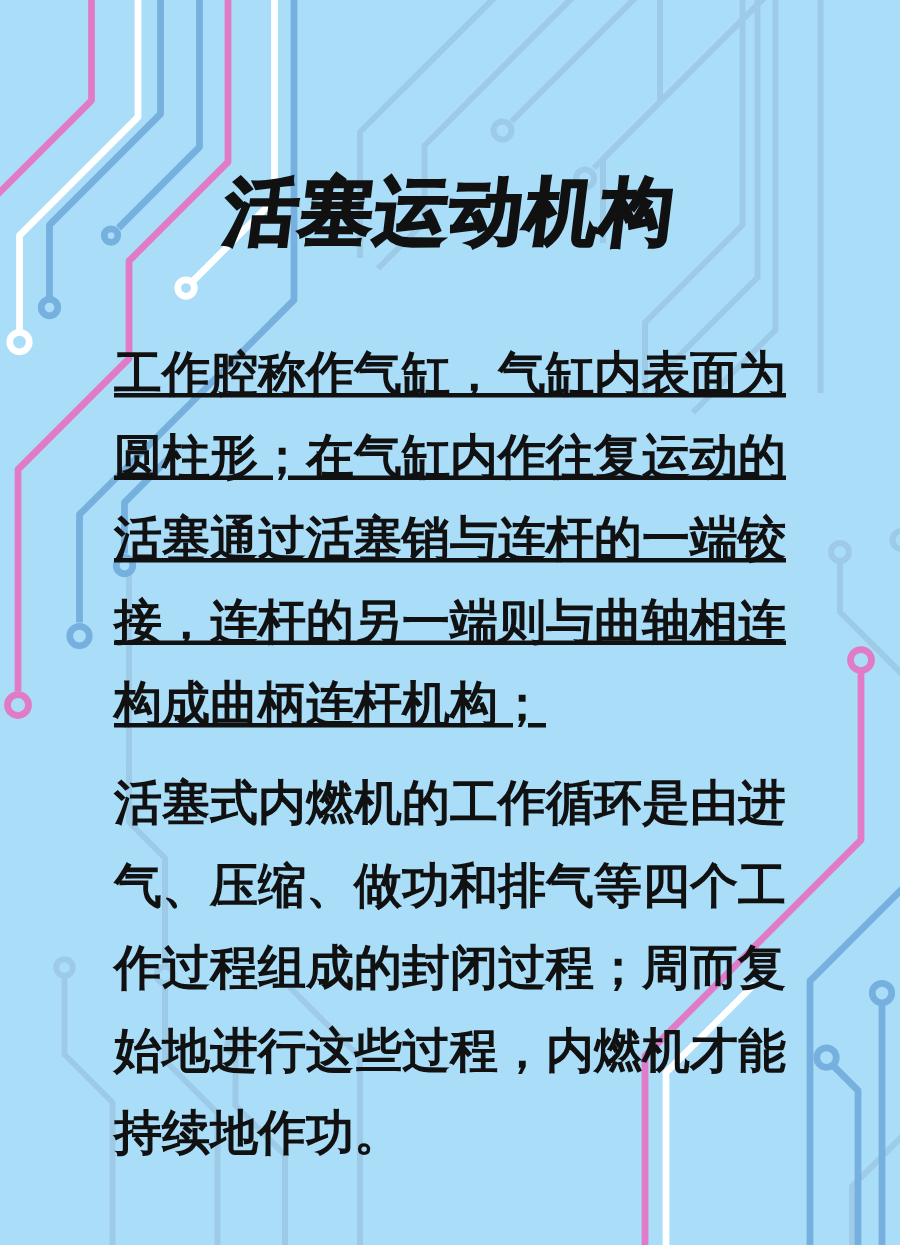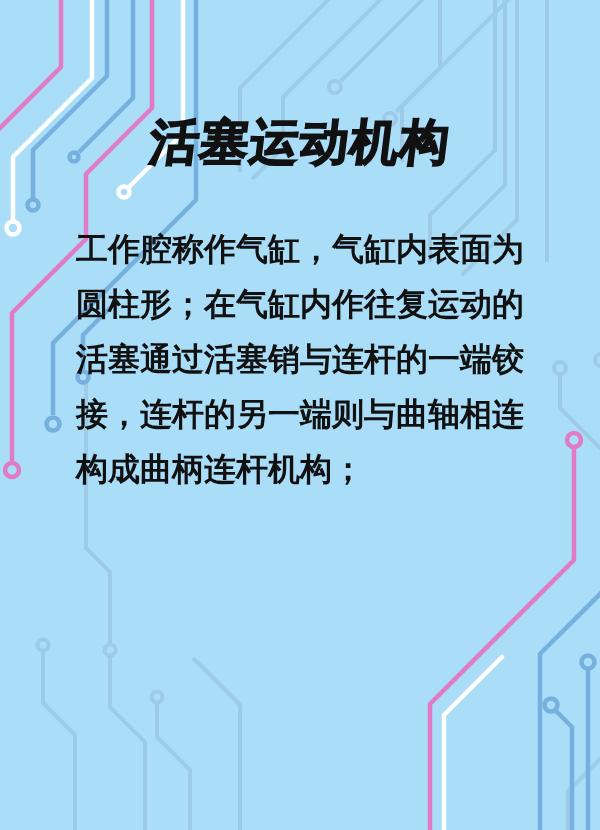--- a/index.html
+++ b/index.html
@@ -30,21 +30,21 @@
     margin:112px 0 0;text-align:center;
     font-size:49px;line-height:60px;font-weight:900;
     letter-spacing:1px;transform:skewX(-7deg);
     -webkit-text-stroke:1.6px currentColor;
     white-space:nowrap;
   }
   .body-par{
     margin:0;font-size:32px;line-height:55px;font-weight:600;
     text-align:justify;text-justify:inter-ideograph;
   }
-  .body-par.p1{margin-top:50px;}
+  .body-par.p1{margin-top:50px;text-decoration:underline;}
   .body-par.p2{margin-top:11px;}
 </style>
 </head>
 <body>
 
 <div class="poster">
 
   <svg class="circuit" viewBox="0 0 600 830" xmlns="http://www.w3.org/2000/svg" aria-hidden="true">
 
     <g class="faint">
@@ -105,15 +105,16 @@
       <circle class="blue" cx="551" cy="705" r="6.5"></circle>
       <polyline class="blue" points="556,711 572,727 572,830"></polyline>
     </g>
   </svg>
 
   <div class="content">
     <h1 class="card-title">活塞运动机构</h1>
 
     <p class="body-par p1">工作腔称作气缸，气缸内表面为圆柱形；在气缸内作往复运动的活塞通过活塞销与连杆的一端铰接，连杆的另一端则与曲轴相连构成曲柄连杆机构；</p>
 
+    <p class="body-par p2">活塞式内燃机的工作循环是由进气、压缩、做功和排气等四个工作过程组成的封闭过程；周而复始地进行这些过程，内燃机才能持续地作功。</p>
   </div>
 
 </div>
 
 </body></html>

